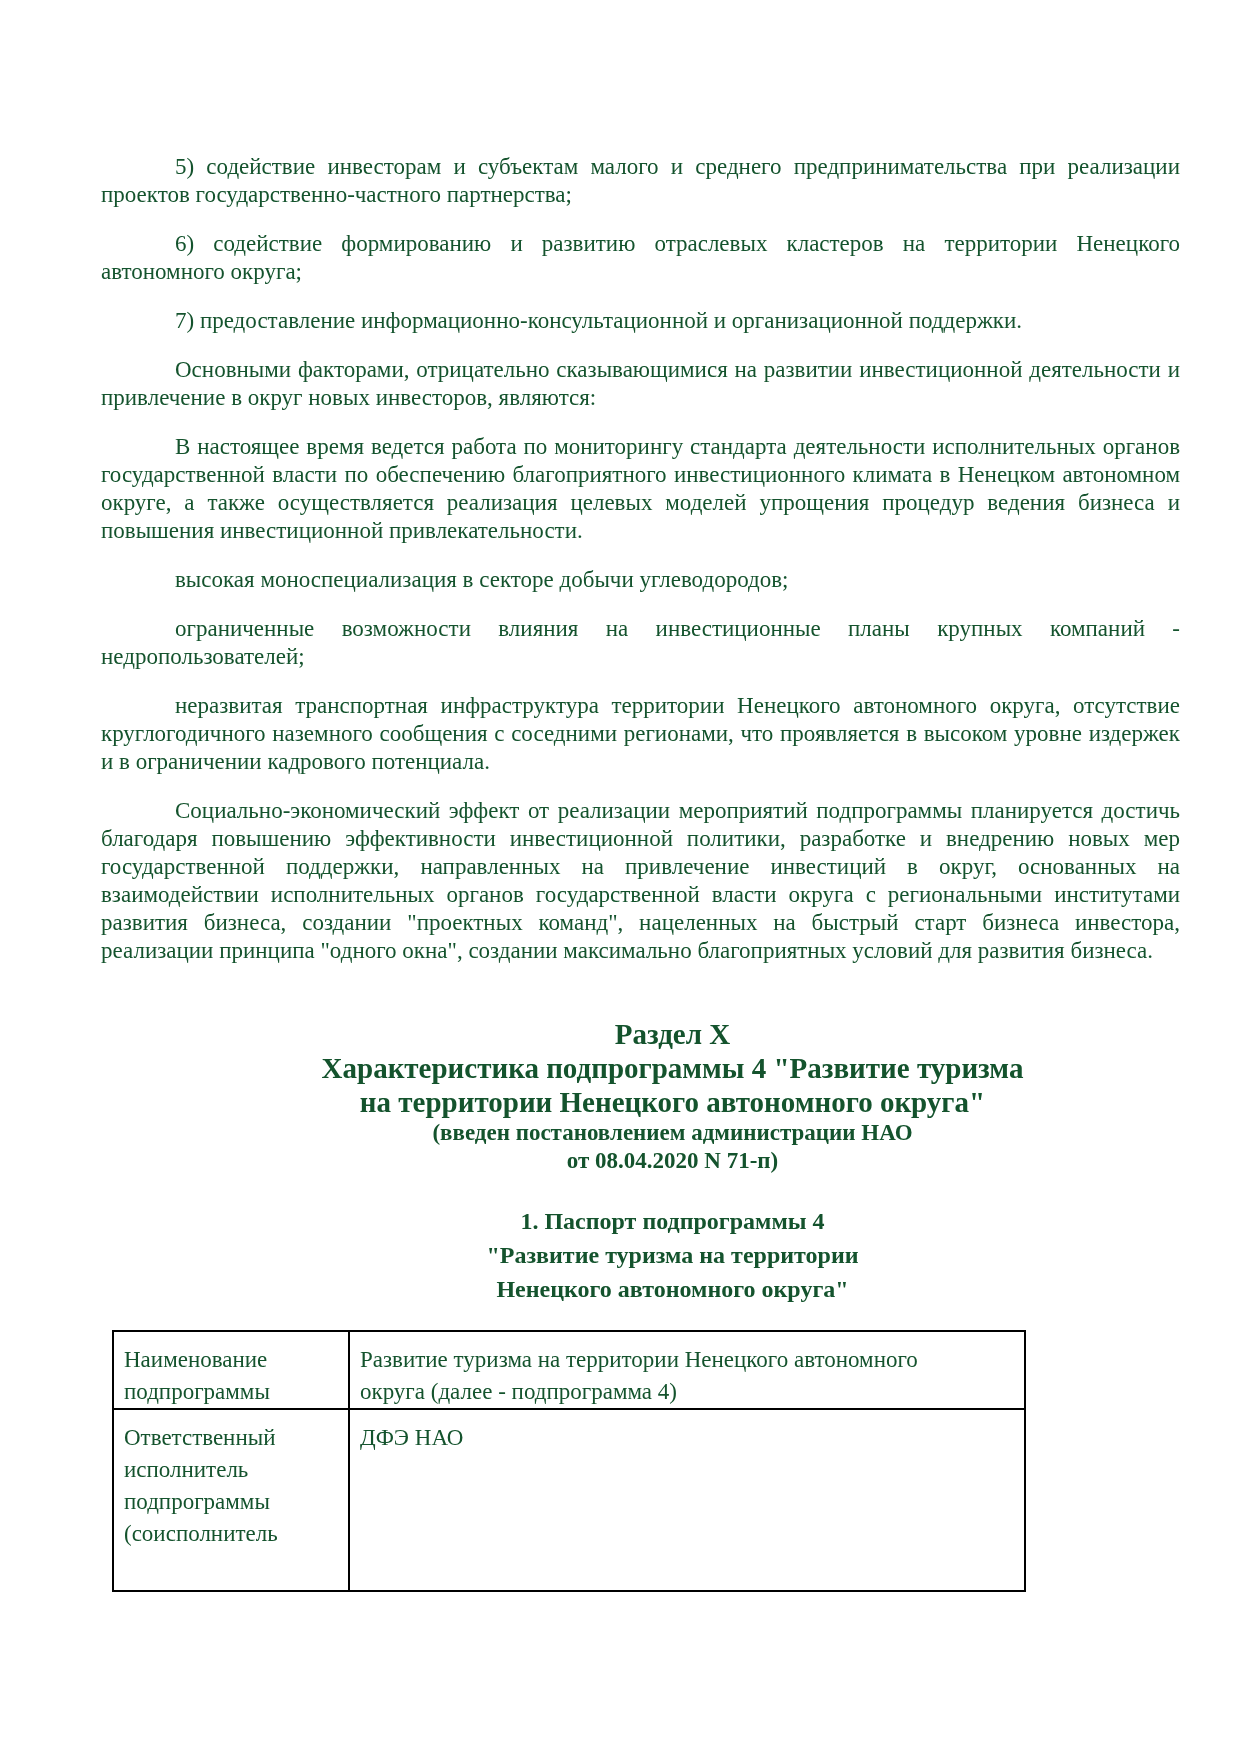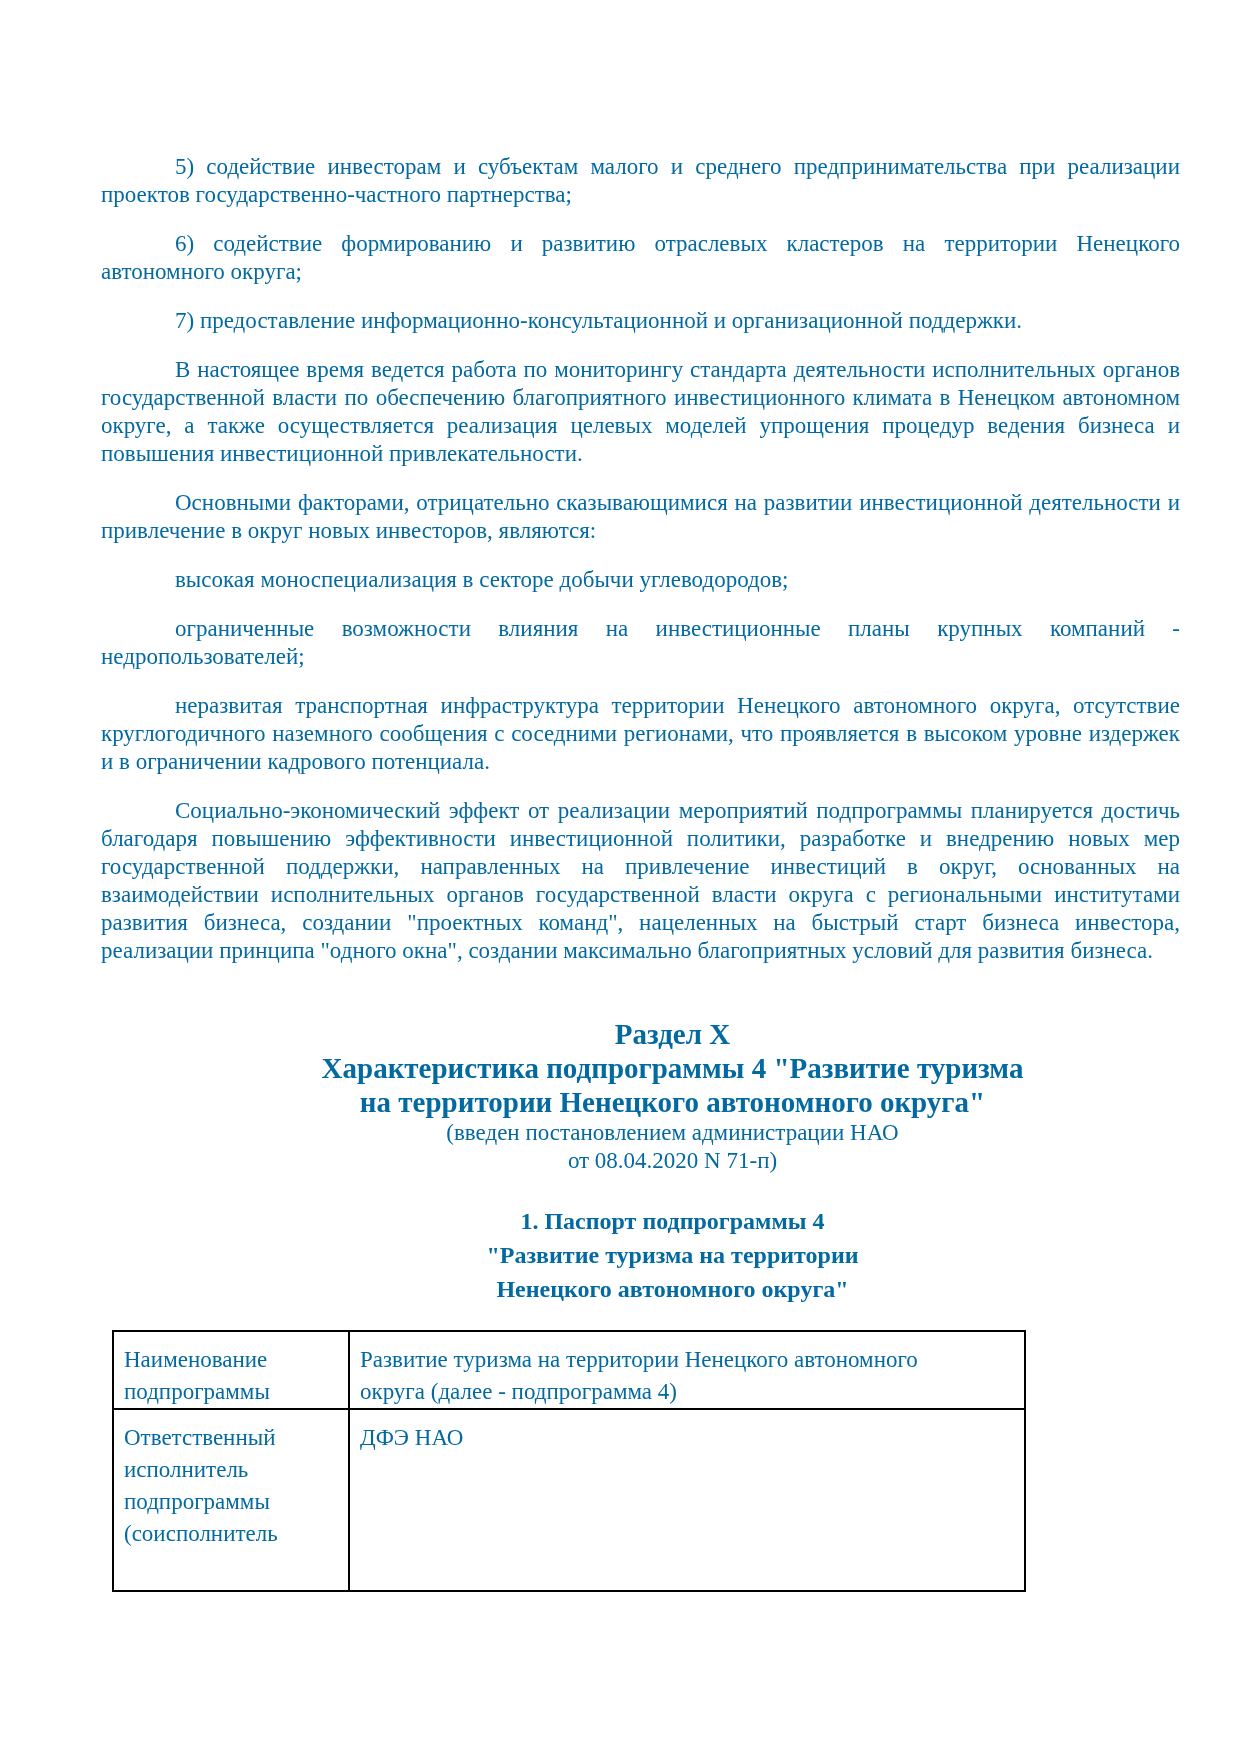--- a/index.html
+++ b/index.html
@@ -5,21 +5,21 @@
   html, body {
     margin: 0;
     padding: 0;
     background: #ffffff;
   }
   .page {
     position: relative;
     width: 1240px;
     height: 1754px;
     background: #ffffff;
-    color: #0369a1;
+    color: #14532d;
     font-family: "Liberation Serif", "DejaVu Serif", serif;
     overflow: hidden;
   }
   .content {
     position: absolute;
     left: 101px;
     top: 153px;
     width: 1079px;
   }
   p.body-par {
@@ -34,21 +34,21 @@
     padding-left: 64px;
     text-align: center;
     font-weight: bold;
     font-size: 29px;
     line-height: 34px;
   }
   .heading-note {
     margin: 0;
     padding-left: 64px;
     text-align: center;
-    font-weight: normal;
+    font-weight: bold;
     font-size: 23px;
     line-height: 28px;
   }
   .passport-heading {
     margin: 29px 0 0 0;
     padding-left: 64px;
     text-align: center;
     font-weight: bold;
     font-size: 24px;
     line-height: 34px;
@@ -75,22 +75,22 @@
 </style>
 </head>
 <body>
 
 <div class="page">
   <div class="content">
 
     <p class="body-par">5) содействие инвесторам и субъектам малого и среднего предпринимательства при реализации проектов государственно-частного партнерства;</p>
     <p class="body-par">6) содействие формированию и развитию отраслевых кластеров на территории Ненецкого автономного округа;</p>
     <p class="body-par">7) предоставление информационно-консультационной и организационной поддержки.</p>
+    <p class="body-par">Основными факторами, отрицательно сказывающимися на развитии инвестиционной деятельности и привлечение в округ новых инвесторов, являются:</p>
     <p class="body-par">В настоящее время ведется работа по мониторингу стандарта деятельности исполнительных органов государственной власти по обеспечению благоприятного инвестиционного климата в Ненецком автономном округе, а также осуществляется реализация целевых моделей упрощения процедур ведения бизнеса и повышения инвестиционной привлекательности.</p>
-    <p class="body-par">Основными факторами, отрицательно сказывающимися на развитии инвестиционной деятельности и привлечение в округ новых инвесторов, являются:</p>
     <p class="body-par">высокая моноспециализация в секторе добычи углеводородов;</p>
     <p class="body-par">ограниченные возможности влияния на инвестиционные планы крупных компаний - недропользователей;</p>
     <p class="body-par">неразвитая транспортная инфраструктура территории Ненецкого автономного округа, отсутствие круглогодичного наземного сообщения с соседними регионами, что проявляется в высоком уровне издержек и в ограничении кадрового потенциала.</p>
     <p class="body-par">Социально-экономический эффект от реализации мероприятий подпрограммы планируется достичь благодаря повышению эффективности инвестиционной политики, разработке и внедрению новых мер государственной поддержки, направленных на привлечение инвестиций в округ, основанных на взаимодействии исполнительных органов государственной власти округа с региональными институтами развития бизнеса, создании "проектных команд", нацеленных на быстрый старт бизнеса инвестора, реализации принципа "одного окна", создании максимально благоприятных условий для развития бизнеса.</p>
 
     <div class="section-heading">
       <div>Раздел X</div>
       <div>Характеристика подпрограммы 4 "Развитие туризма</div>
       <div>на территории Ненецкого автономного округа"</div>
     </div>

